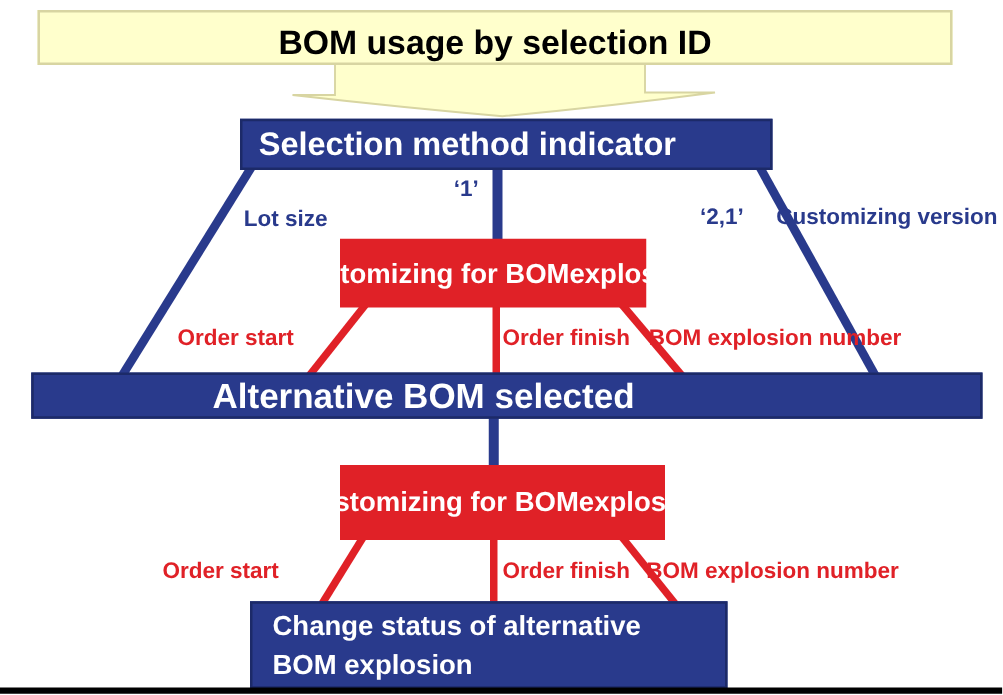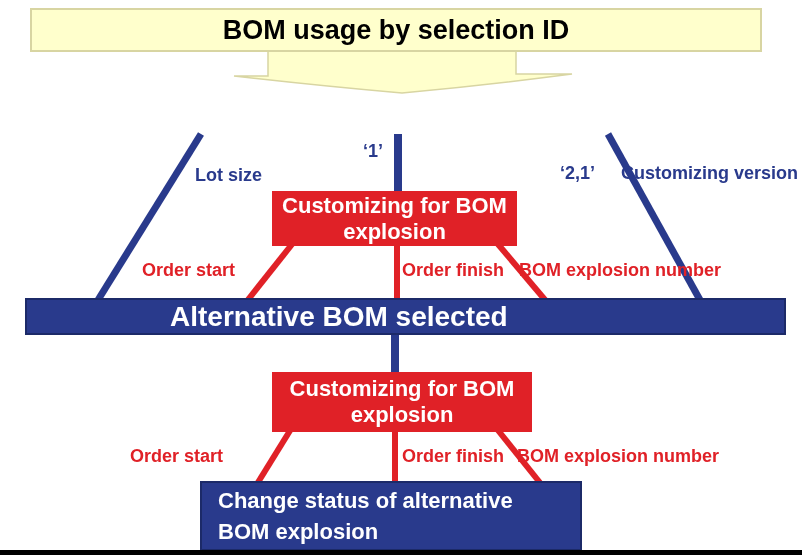--- a/index.html
+++ b/index.html
@@ -14,35 +14,35 @@
   .edge-red   { stroke:var(--red,#e02127);  fill:none; }
   .arrow-shape{ fill:var(--banner-fill,#ffffcc); stroke:var(--banner-border,#d8d5a2); stroke-width:1.5; }
 
   .abs { position:absolute; }
 
   .banner {
     left:30px; top:8px; width:732px; height:44px;
     background:var(--banner-fill,#ffffcc);
     border:2px solid var(--banner-border,#d8d5a2);
     box-sizing:border-box;
-    display:flex; align-items:center; justify-content:center;
+    display:flex; align-items:flex-end; justify-content:center;
     color:var(--title-text,#000);
     font-size:27px; letter-spacing:0px; white-space:nowrap;
   }
 
   .navy-box {
     background:var(--navy,#293a8c);
     border:2px solid #1c2a68; box-sizing:border-box;
     color:var(--text-on-dark,#fff); white-space:nowrap;
     display:flex; flex-direction:column; justify-content:center;
   }
   .red-box {
     background:var(--red,#e02127); box-sizing:border-box;
     color:var(--text-on-dark,#fff); white-space:nowrap;
-    display:flex; flex-direction:column; justify-content:center; align-items:center;
+    display:flex; flex-direction:row; justify-content:center; align-items:center;
     text-align:center; font-size:22px; line-height:26px;
   }
 
   .lbl { position:absolute; font-size:18px; line-height:20px; white-space:nowrap; }
   .lbl-navy { color:var(--navy,#293a8c); }
   .lbl-red  { color:var(--red,#e02127); }
 
   .bottom-bar { left:0; top:550px; width:802px; height:5px; background:var(--bottom-bar,#000); }
 </style>
 </head>
@@ -65,20 +65,23 @@
 
     <line class="edge-red" stroke-width="6" x1="291" y1="429" x2="257" y2="484"></line>
     <line class="edge-red" stroke-width="6" x1="395" y1="429" x2="395" y2="484"></line>
     <line class="edge-red" stroke-width="6" x1="497" y1="429" x2="541" y2="484"></line>
   </svg>
 
   <div class="abs banner">
     <span>BOM usage by selection ID</span>
   </div>
 
+  <div class="abs navy-box" style="left:192px; top:95px; width:426px; height:41px; padding-left:13px; font-size:26px;">
+    <span>Selection method indicator</span>
+  </div>
 
   <div class="lbl lbl-navy" style="left:363px; top:141px;">‘1’</div>
   <div class="lbl lbl-navy" style="left:195px; top:165px;">Lot size</div>
   <div class="lbl lbl-navy" style="left:560px; top:163px;">‘2,1’</div>
   <div class="lbl lbl-navy" style="left:621px; top:163px;">Customizing version</div>
 
   <div class="abs red-box" style="left:272px; top:191px; width:245px; height:55px;">
     <span>Customizing for BOM</span>
     <span>explosion</span>
   </div>

